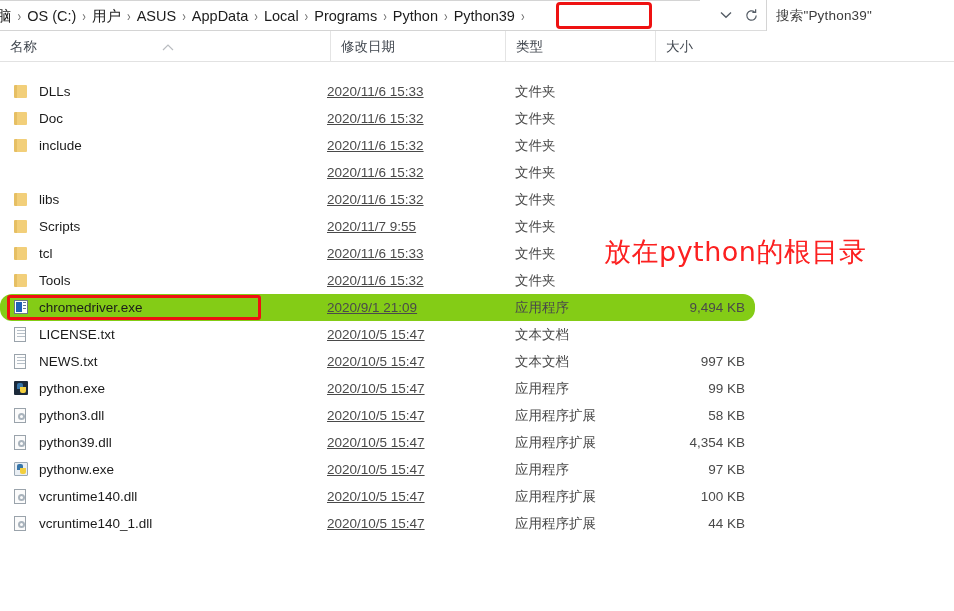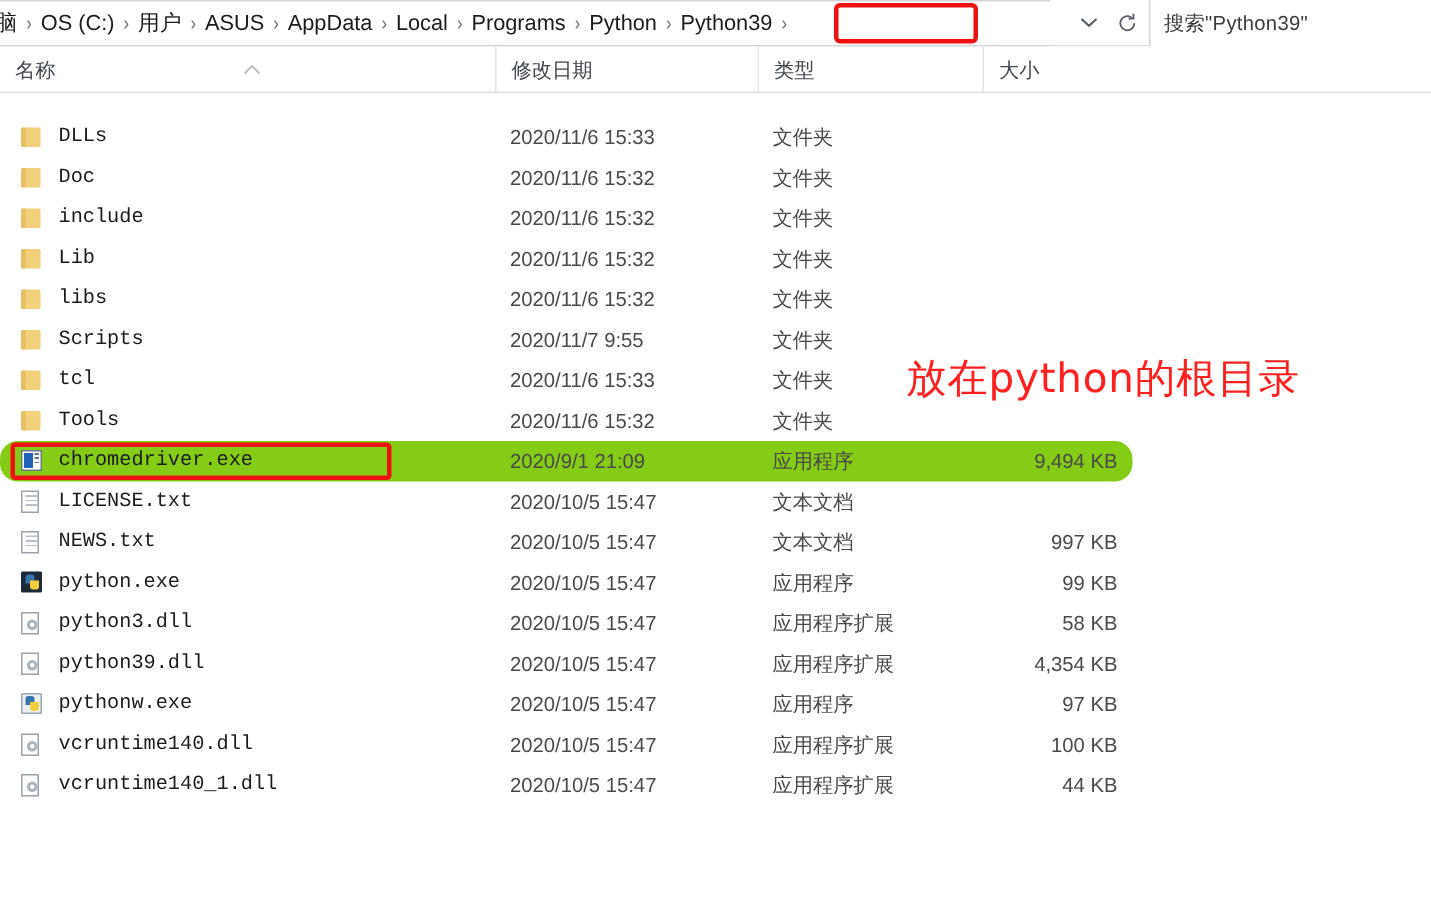--- a/index.html
+++ b/index.html
@@ -149,25 +149,26 @@
     top: 0; height: 27px;
     display: flex; align-items: center;
     font-size: 13.5px;
     white-space: nowrap;
   }
   .cell.name {
     left: 12px;
     width: 300px;
     color: #1b1b1b;
   }
-  .cell.name .label { padding-left: 10px; font-family: Liberation Mono, monospace; }
+  .cell.name .label { padding-left: 10px; }
   .cell.date {
-    left: 330px; width: 168px;
+    left: 317px; width: 168px;
     color: #4a4a4a;
     padding-left: 10px;
+    text-decoration: underline;
   }
   .cell.type {
     left: 505px; width: 145px;
     color: #4a4a4a;
     padding-left: 10px;
   }
   .cell.size {
     left: 645px; width: 100px;
     color: #4a4a4a;
     justify-content: flex-end;
@@ -430,26 +431,20 @@
         <span class="icon">
           <span class="ic-folder"></span>
         </span>
         <span class="label">include</span>
       </div>
       <div class="cell date">2020/11/6 15:32</div>
       <div class="cell type">文件夹</div>
       <div class="cell size"></div>
     </div>
     <div class="row" style="top: 97px;">
-      <div class="cell name">
-        <span class="icon">
-          <span class="ic-folder"></span>
-        </span>
-        <span class="label">Lib</span>
-      </div>
       <div class="cell date">2020/11/6 15:32</div>
       <div class="cell type">文件夹</div>
       <div class="cell size"></div>
     </div>
     <div class="row" style="top: 124px;">
       <div class="cell name">
         <span class="icon">
           <span class="ic-folder"></span>
         </span>
         <span class="label">libs</span>

